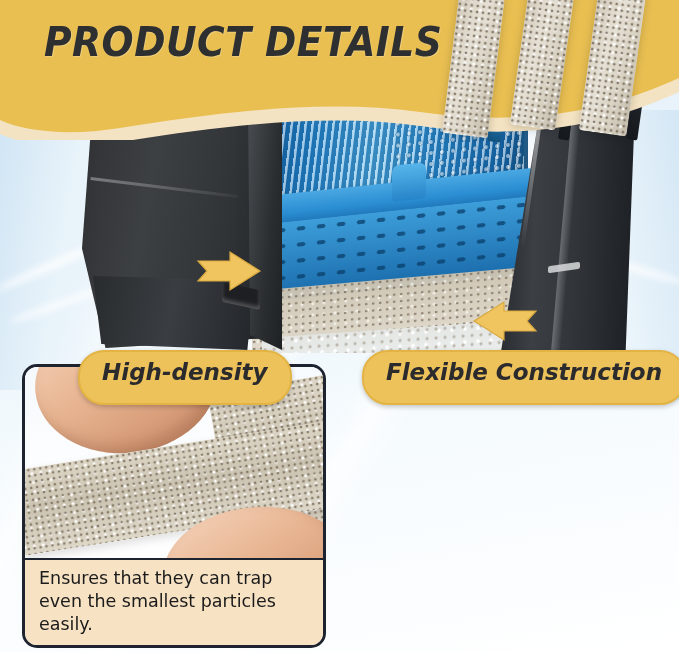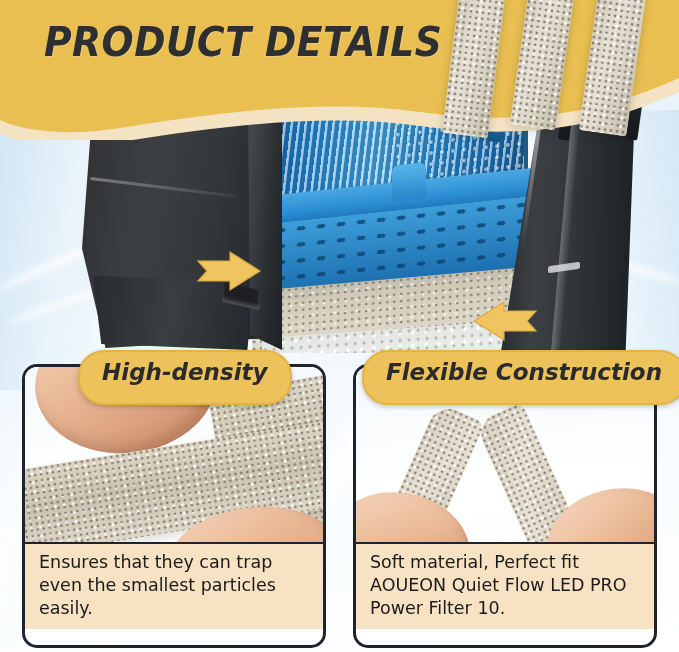--- a/index.html
+++ b/index.html
@@ -349,21 +349,21 @@
     background: linear-gradient(150deg, #f7d9c3 0%, #eaba97 45%, #d79c79 80%, #c78a68 100%);
     border-radius: 50% 50% 44% 44%;
     box-shadow: inset -5px -8px 14px rgba(140,90,60,.3);
   }
   #v-hand-left  { left: -24px; top: 126px; width: 138px; height: 104px; transform: rotate(12deg); }
   #v-hand-right { left: 190px; top: 122px; width: 140px; height: 108px; transform: rotate(-12deg); }
 
   
   .caption {
     position: absolute;
-    left: 0; bottom: 16px;
+    left: 0; bottom: 0;
     width: 100%;
     background: #f7e2c4;
     border-top: 2px solid #1d2430;
     box-sizing: border-box;
     padding: 7px 12px 9px 14px;
     font-family: "DejaVu Sans", sans-serif;
     font-size: 17.5px;
     line-height: 1.32;
     font-weight: normal;
     color: #1b1b1b;
@@ -454,26 +454,17 @@
   <div class="panel" id="panel-left">
     <div class="panel-photo">
       <div class="pad-band" id="pad-band-left-2"></div>
       <div class="fingertip" id="finger-top"></div>
       <div class="pad-band" id="pad-band-left"></div>
       <div class="fingertip" id="finger-bot"></div>
     </div>
     <div class="caption">Ensures that they can trap even the smallest particles easily.</div>
   </div>
 
-  <div class="panel" id="panel-right">
-    <div class="panel-photo">
-      <div class="v-arm" id="v-arm-left"></div>
-      <div class="v-arm" id="v-arm-right"></div>
-      <div class="v-hand" id="v-hand-left"></div>
-      <div class="v-hand" id="v-hand-right"></div>
-    </div>
-    <div class="caption">Soft material, Perfect fit AOUEON Quiet Flow LED PRO Power Filter 10.</div>
-  </div>
 
   <div class="badge" id="badge-high-density">High-density</div>
   <div class="badge" id="badge-flexible-construct">Flexible Construction</div>
 
 </div>
 
 </body></html>

